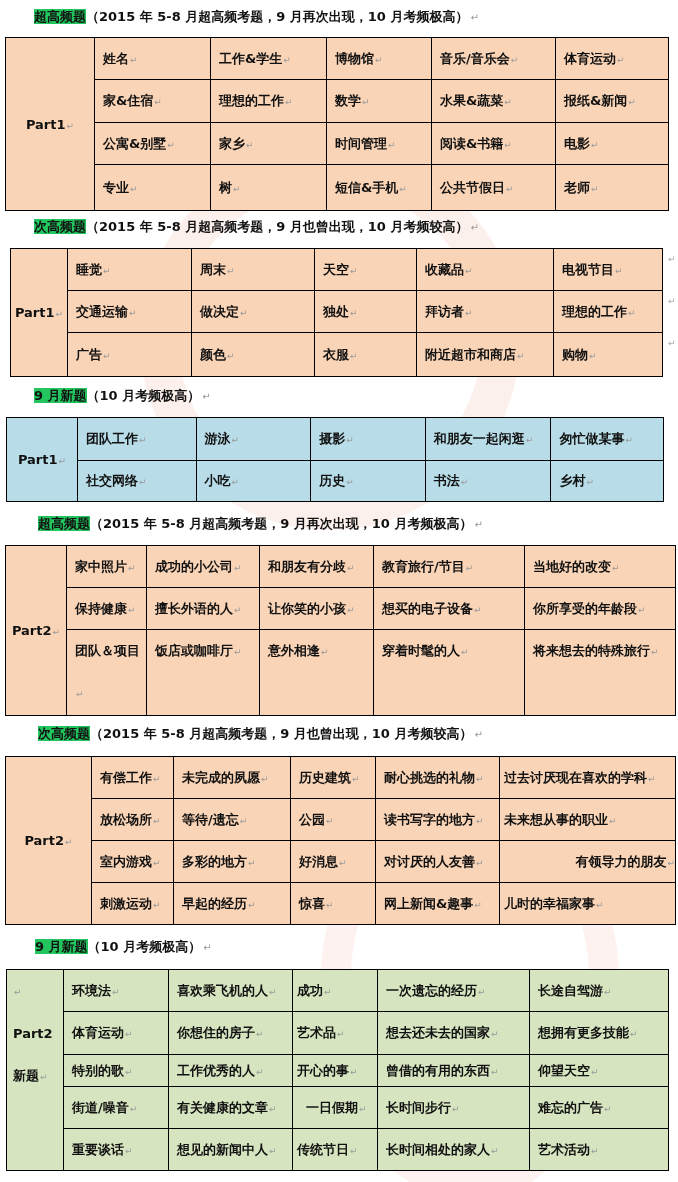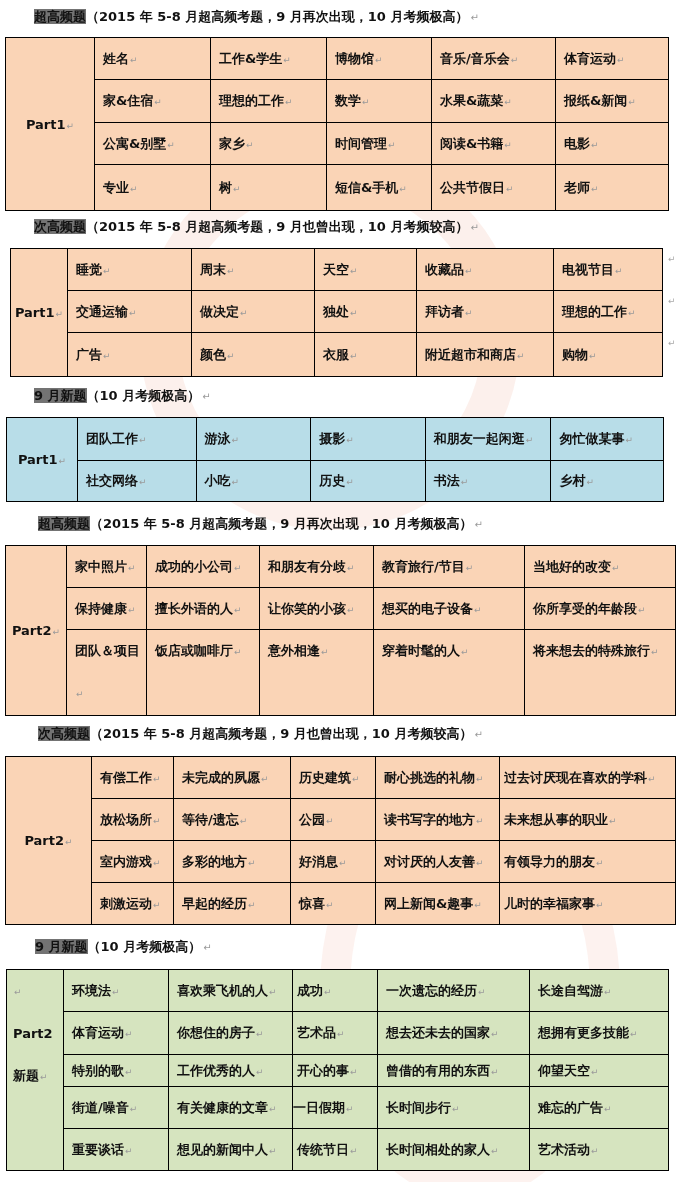--- a/index.html
+++ b/index.html
@@ -7,21 +7,21 @@
     width:678px; height:1182px; position:relative; overflow:hidden;
     font-family:"DejaVu Sans", "Liberation Sans", sans-serif;
     font-weight:bold; color:#111;
   }
   .watermark { position:absolute; pointer-events:none; }
   .wm1 { left:140px; top:150px; width:380px; height:380px; border-radius:50%;
          border:38px solid rgba(240,170,150,0.18); box-sizing:border-box; }
   .wm2 { left:320px; top:780px; width:300px; height:420px; border-radius:50%;
          border:30px solid rgba(240,170,150,0.15); box-sizing:border-box; }
   .section-heading { position:absolute; font-size:13px; line-height:18px; white-space:nowrap; }
-  .hl { background:#737373; }
+  .hl { background:#22c55e; }
   .para { color:#9a9a9a; font-weight:normal; font-size:10px; margin-left:2px; }
   table { position:absolute; border-collapse:collapse; table-layout:fixed; }
   td { border:1px solid #000; font-size:13px; padding:0 0 0 8px; vertical-align:middle; white-space:nowrap; overflow:hidden; }
   td.part { text-align:center; padding:0; font-size:13px; }
   .peach td { background:#fad4b6; }
   .blue td { background:#b8dde8; }
   .blue td.cell { }
   .green td { background:#d6e4bf; }
   .mark { color:#9a9a9a; font-weight:normal; font-size:9px; margin-left:1px; }
   .edge { position:absolute; color:#aaa; font-size:9px; font-weight:normal; }
@@ -215,21 +215,21 @@
     <td><span>等待/遗忘</span><span class="mark">↵</span></td>
     <td><span>公园</span><span class="mark">↵</span></td>
     <td><span>读书写字的地方</span><span class="mark">↵</span></td>
     <td style="padding-left:4px;"><span>未来想从事的职业</span><span class="mark">↵</span></td>
   </tr>
   <tr style="height:42px">
     <td><span>室内游戏</span><span class="mark">↵</span></td>
     <td><span>多彩的地方</span><span class="mark">↵</span></td>
     <td><span>好消息</span><span class="mark">↵</span></td>
     <td><span>对讨厌的人友善</span><span class="mark">↵</span></td>
-    <td style="padding-left:4px;"><span>有领导力的朋友</span><span class="mark">↵</span></td>
+    <td style="padding-left:4px;text-align:right;"><span>有领导力的朋友</span><span class="mark">↵</span></td>
   </tr>
   <tr style="height:42px">
     <td><span>刺激运动</span><span class="mark">↵</span></td>
     <td><span>早起的经历</span><span class="mark">↵</span></td>
     <td><span>惊喜</span><span class="mark">↵</span></td>
     <td><span>网上新闻&amp;趣事</span><span class="mark">↵</span></td>
     <td style="padding-left:4px;"><span>儿时的幸福家事</span><span class="mark">↵</span></td>
   </tr>
 </tbody>
   </table>
@@ -271,21 +271,21 @@
   <tr style="height:32px">
     <td><span>特别的歌</span><span class="mark">↵</span></td>
     <td><span>工作优秀的人</span><span class="mark">↵</span></td>
     <td style="padding-left:4px;"><span>开心的事</span><span class="mark">↵</span></td>
     <td><span>曾借的有用的东西</span><span class="mark">↵</span></td>
     <td><span>仰望天空</span><span class="mark">↵</span></td>
   </tr>
   <tr style="height:42px">
     <td><span>街道/噪音</span><span class="mark">↵</span></td>
     <td><span>有关健康的文章</span><span class="mark">↵</span></td>
-    <td style="padding-left:0;"><span>一日假期</span><span class="mark">↵</span></td>
+    <td style="padding-left:13px;"><span>一日假期</span><span class="mark">↵</span></td>
     <td><span>长时间步行</span><span class="mark">↵</span></td>
     <td><span>难忘的广告</span><span class="mark">↵</span></td>
   </tr>
   <tr style="height:42px">
     <td><span>重要谈话</span><span class="mark">↵</span></td>
     <td><span>想见的新闻中人</span><span class="mark">↵</span></td>
     <td style="padding-left:4px;"><span>传统节日</span><span class="mark">↵</span></td>
     <td><span>长时间相处的家人</span><span class="mark">↵</span></td>
     <td><span>艺术活动</span><span class="mark">↵</span></td>
   </tr>

